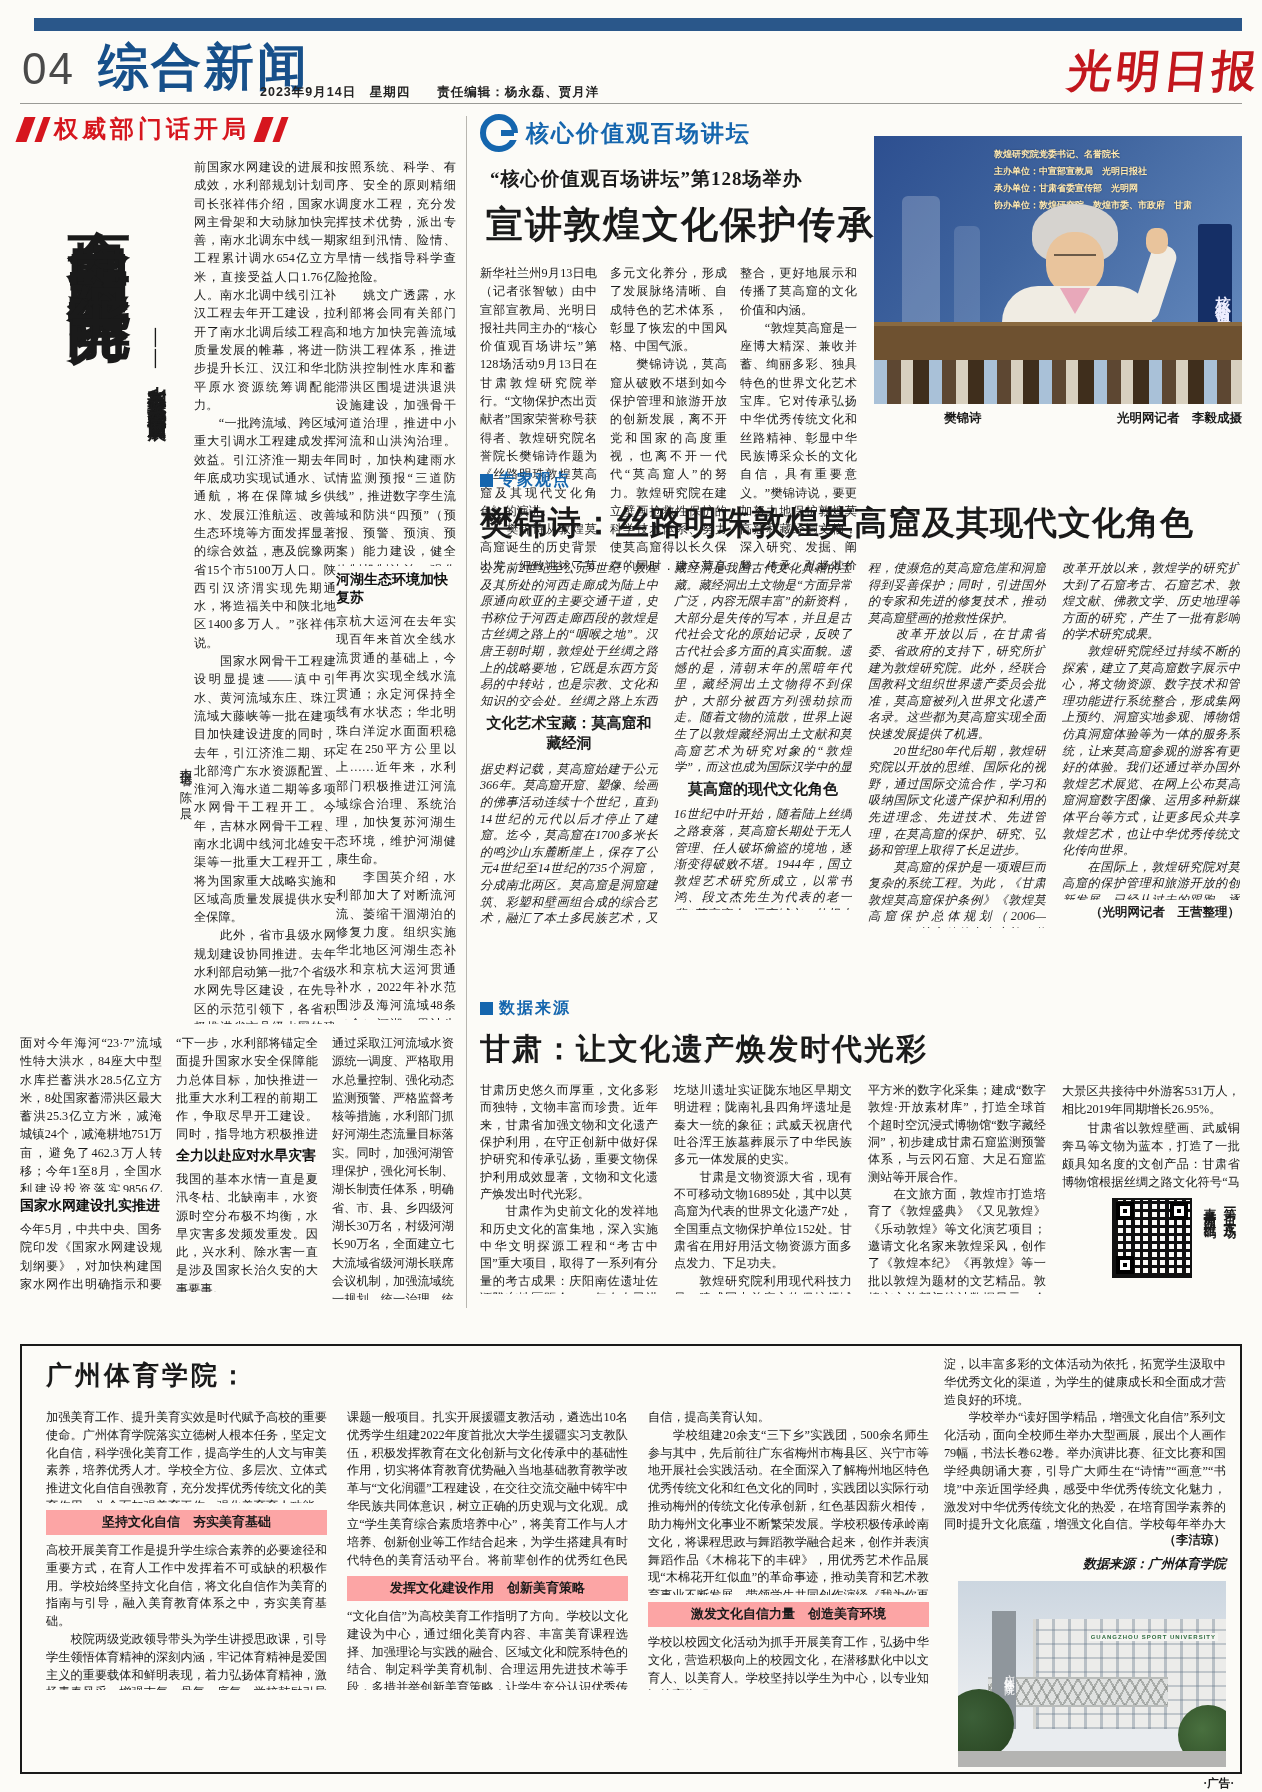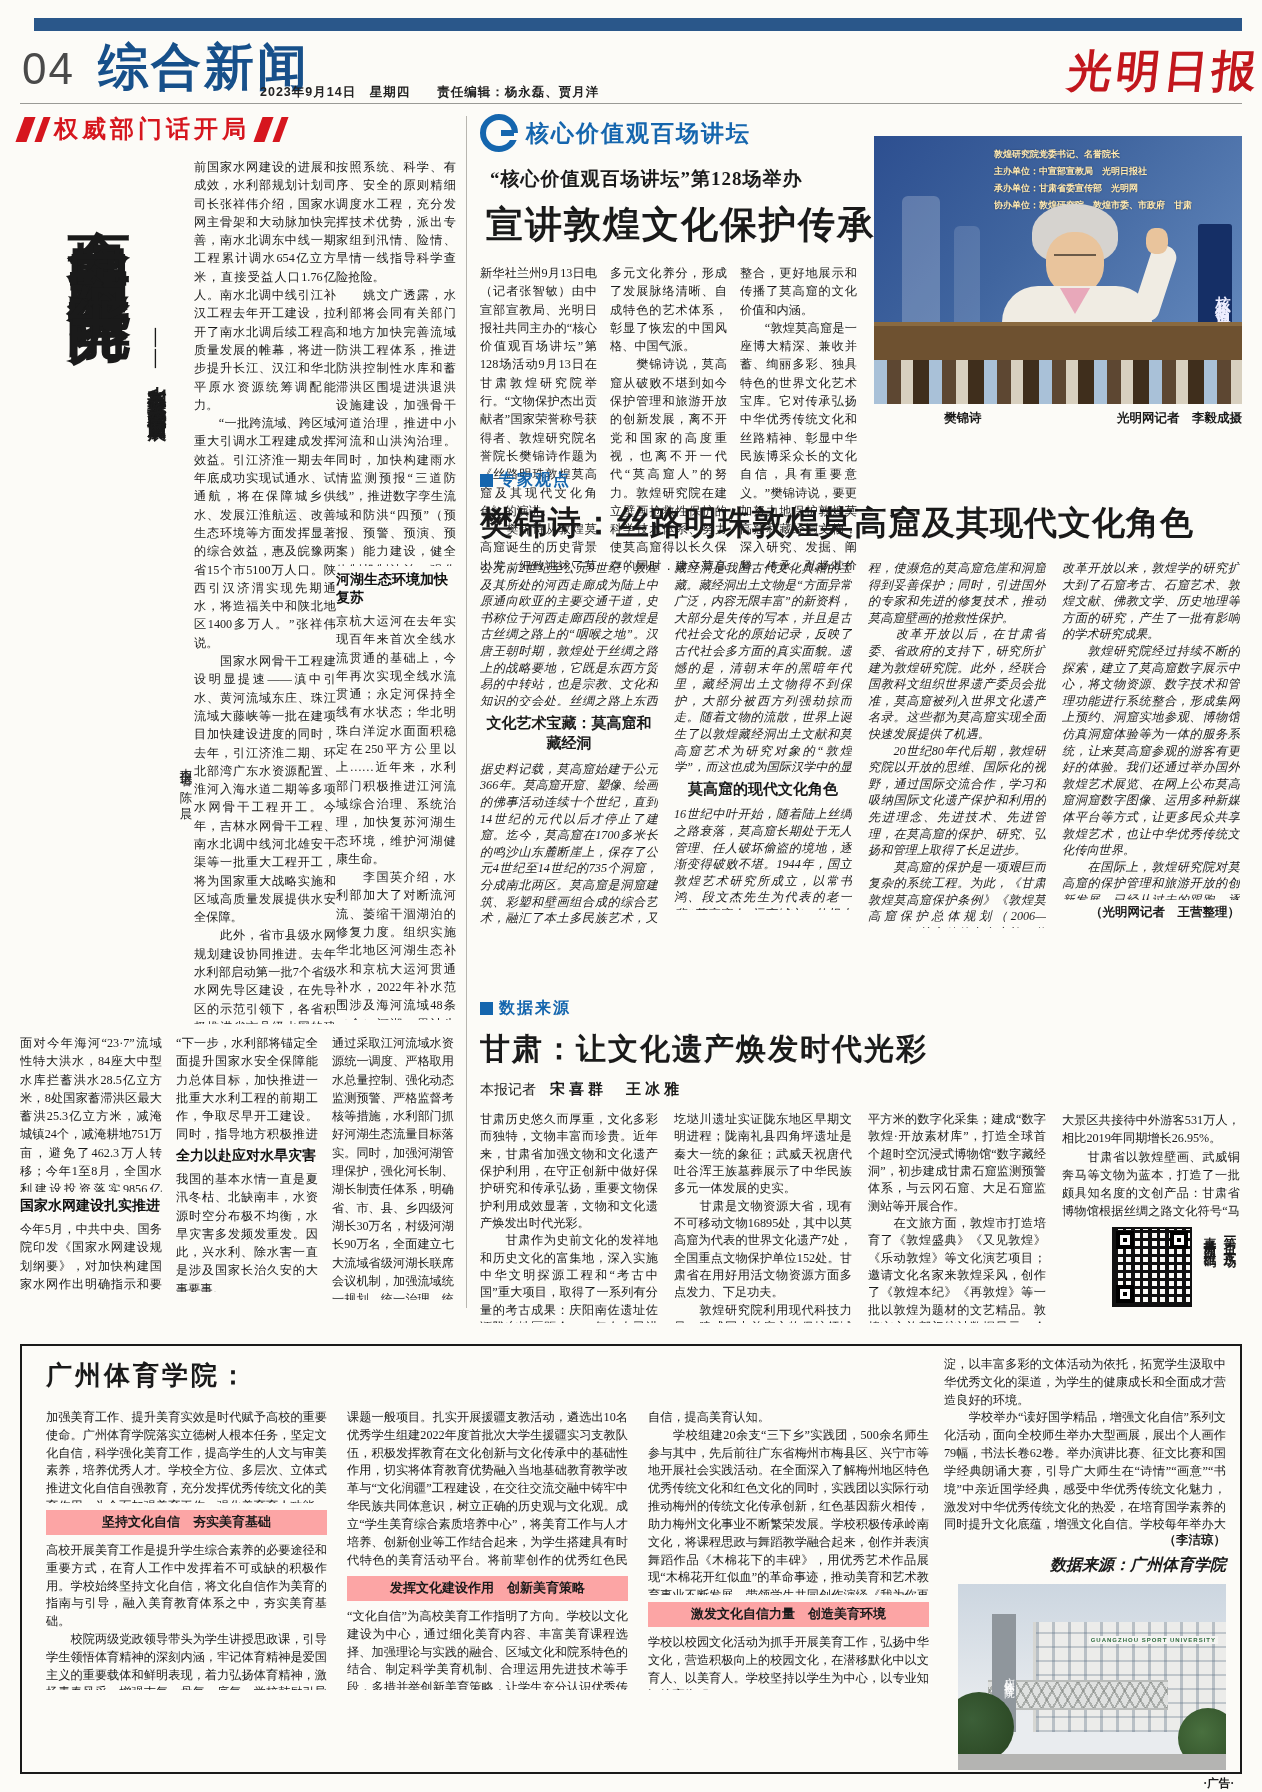--- a/index.html
+++ b/index.html
@@ -92,21 +92,21 @@
   .adbox{position:absolute;left:20px;top:1344px;width:1222px;height:430px;border:2px solid #1a1a1a;background:#fcfbf7;box-sizing:border-box;}
   .adleft{position:absolute;left:24px;top:12px;width:884px;}
   .adkicker{font-size:26px;font-weight:900;font-family:"Liberation Sans","DejaVu Sans",sans-serif;letter-spacing:3px;}
   .adhead{margin-top:10px;font-size:40px;font-weight:900;text-align:center;letter-spacing:2px;}
   .adcols{display:flex;gap:20px;margin-top:16px;height:282px;}
   .adcol{width:281px;height:100%;line-height:1.46;}
   .adsub{font-family:"Liberation Sans","DejaVu Sans",sans-serif;font-weight:700;font-size:13px;text-align:center;background:#fca5a5;padding:3px 16px;margin:7px 0;}
   .adright{position:absolute;right:14px;top:10px;width:282px;height:408px;}
   .adr-text{height:176px;overflow:hidden;line-height:1.46;}
   .adsig{text-align:right;font-weight:700;font-size:12.5px;}
-  .adsource{text-align:right;font-style:italic;font-size:16px;margin-top:6px;font-weight:700;}
+  .adsource{text-align:right;font-style:italic;font-size:13px;margin-top:6px;font-weight:700;}
   .photo2{margin:8px 0 0 auto;width:268px;height:186px;position:relative;overflow:hidden;background:linear-gradient(#ccd6e0,#e9ecef 70%);}
   .p2building{position:absolute;right:0;top:38px;width:190px;height:110px;background:#ececea;border-left:3px solid #d6d6d2;
       background-image:repeating-linear-gradient(90deg,rgba(90,110,130,.35) 0 3px,transparent 3px 16px),repeating-linear-gradient(0deg,rgba(90,110,130,.3) 0 2px,transparent 2px 14px);}
   .p2name{position:absolute;right:8px;top:52px;font-size:6px;color:#2e6b3e;font-weight:700;letter-spacing:1px;font-family:"Liberation Sans","DejaVu Sans",sans-serif;background:#f4f4f2;padding:1px 2px;}
   .p2bridge{position:absolute;left:30px;top:96px;width:180px;height:26px;background:#dfe1e0;border-top:2px solid #b9bcba;border-bottom:2px solid #b9bcba;background-image:repeating-linear-gradient(60deg,rgba(120,125,120,.5) 0 2px,transparent 2px 9px),repeating-linear-gradient(-60deg,rgba(120,125,120,.5) 0 2px,transparent 2px 9px);}
   .p2sign{position:absolute;left:34px;top:30px;width:24px;height:118px;background:#8f969c;writing-mode:vertical-rl;color:#fff;font-size:10.5px;text-align:center;letter-spacing:2px;padding-top:4px;box-sizing:border-box;}
   .p2tree1{position:absolute;left:-14px;bottom:8px;width:70px;height:70px;background:radial-gradient(circle at 40% 40%,#3c5f38,#27421f);border-radius:50%;}
   .p2tree2{position:absolute;right:-12px;bottom:2px;width:60px;height:60px;background:radial-gradient(circle at 40% 40%,#49703f,#2c4a24);border-radius:50%;}
   .p2road{position:absolute;left:0;bottom:0;width:100%;height:16px;background:#b4b4b2;}
   .admark{position:absolute;right:28px;top:1776px;font-size:11.5px;font-weight:700;}
@@ -242,23 +242,20 @@
         </div>
       </div>
     </div>
 
     <div class="local">
       <div class="bluetag">
         <span class="bluesq"></span>
         <span class="txt">数据来源</span>
       </div>
       <div class="localhead">甘肃：让文化遗产焕发时代光彩</div>
-      <div class="localby">
-        <span>本报记者</span>　<b>宋喜群　王冰雅</b>
-      </div>
       <div class="localcols">
         <div class="gcol coltext">甘肃历史悠久而厚重，文化多彩而独特，文物丰富而珍贵。近年来，甘肃省加强文物和文化遗产保护利用，在守正创新中做好保护研究和传承弘扬，重要文物保护利用成效显著，文物和文化遗产焕发出时代光彩。
 　　甘肃作为史前文化的发祥地和历史文化的富集地，深入实施中华文明探源工程和“考古中国”重大项目，取得了一系列有分量的考古成果：庆阳南佐遗址佐证陇东地区距今5000年左右已进入早期国家或者文明社会；天水张家川</div>
         <div class="gcol coltext">圪垯川遗址实证陇东地区早期文明进程；陇南礼县四角坪遗址是秦大一统的象征；武威天祝唐代吐谷浑王族墓葬展示了中华民族多元一体发展的史实。
 　　甘肃是文物资源大省，现有不可移动文物16895处，其中以莫高窟为代表的世界文化遗产7处，全国重点文物保护单位152处。甘肃省在用好用活文物资源方面多点发力、下足功夫。
 　　敦煌研究院利用现代科技力量，建成国内首座文物保护领域多场耦合实验室；完成莫高窟290个洞窟、2.6万</div>
         <div class="gcol coltext">平方米的数字化采集；建成“数字敦煌·开放素材库”，打造全球首个超时空沉浸式博物馆“数字藏经洞”，初步建成甘肃石窟监测预警体系，与云冈石窟、大足石窟监测站等开展合作。
 　　在文旅方面，敦煌市打造培育了《敦煌盛典》《又见敦煌》《乐动敦煌》等文化演艺项目；邀请文化名家来敦煌采风，创作了《敦煌本纪》《再敦煌》等一批以敦煌为题材的文艺精品。敦煌市文旅部门统计数据显示，今年前8个月，敦煌市莫高窟、鸣沙山月牙泉等六</div>
         <div class="gcol">
           <div class="coltext g4text">大景区共接待中外游客531万人，相比2019年同期增长26.95%。

